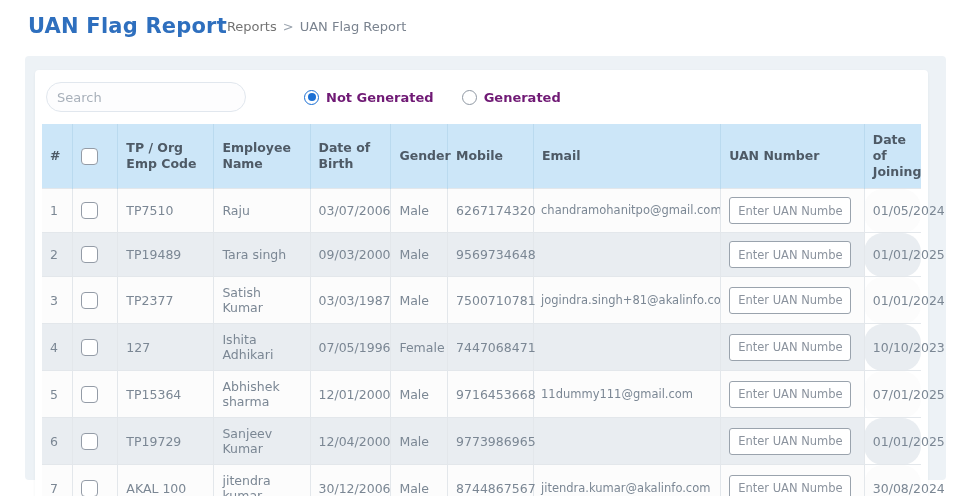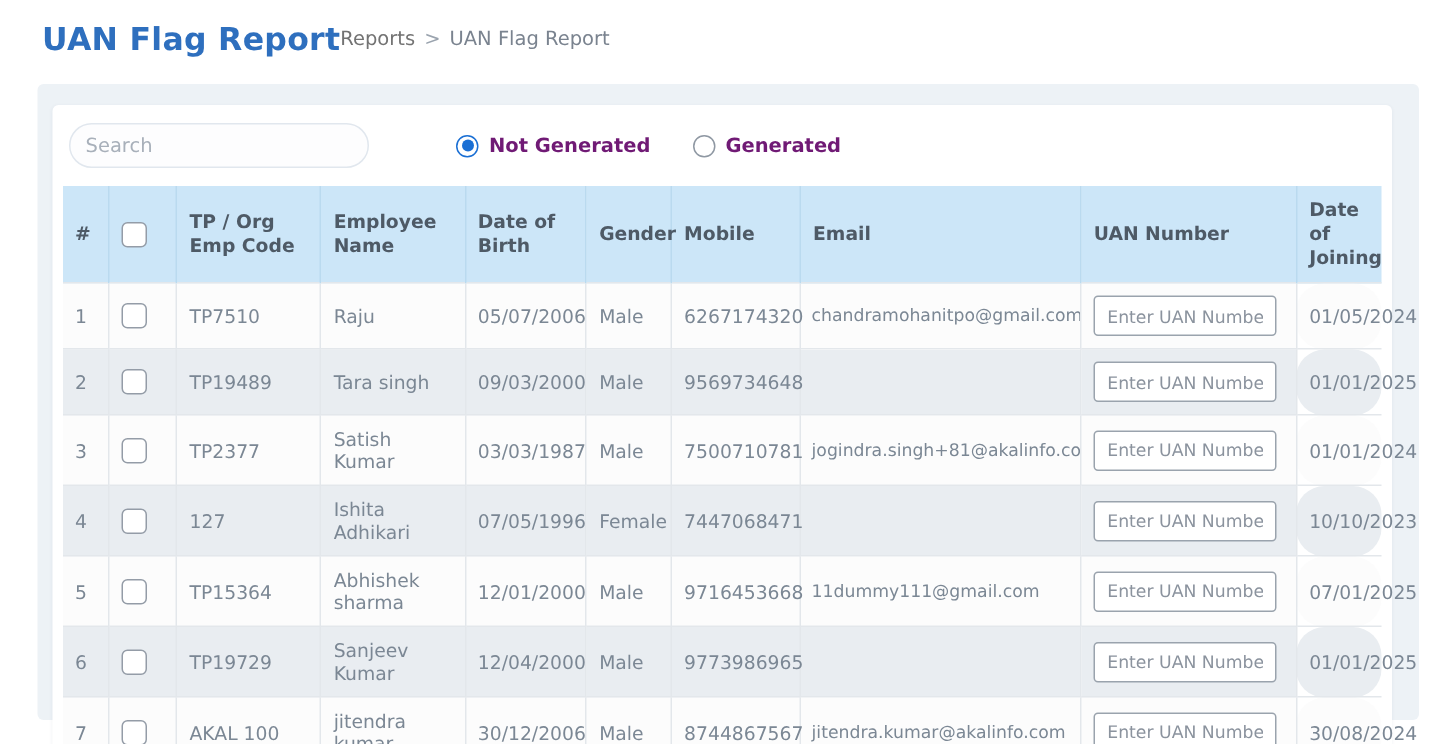--- a/index.html
+++ b/index.html
@@ -147,21 +147,21 @@
             <th class="c8">UAN Number</th>
             <th class="c9">Date of Joining</th>
           </tr>
       </thead>
       <tbody>
           <tr>
             <td class="c0">1</td>
             <td class="c1"><span class="checkbox"></span></td>
             <td class="c2">TP7510</td>
             <td class="c3">Raju</td>
-            <td class="c4">05/07/2006</td>
+            <td class="c4">03/07/2006</td>
             <td class="c5">Male</td>
             <td class="c6">6267174320</td>
             <td class="c7">chandramohanitpo@gmail.com</td>
             <td class="c8"><input class="uan-input" type="text" placeholder="Enter UAN Number" style=""></td>
             <td class="c9">01/05/2024</td>
           </tr>
           <tr>
             <td class="c0">2</td>
             <td class="c1"><span class="checkbox"></span></td>
             <td class="c2">TP19489</td>

